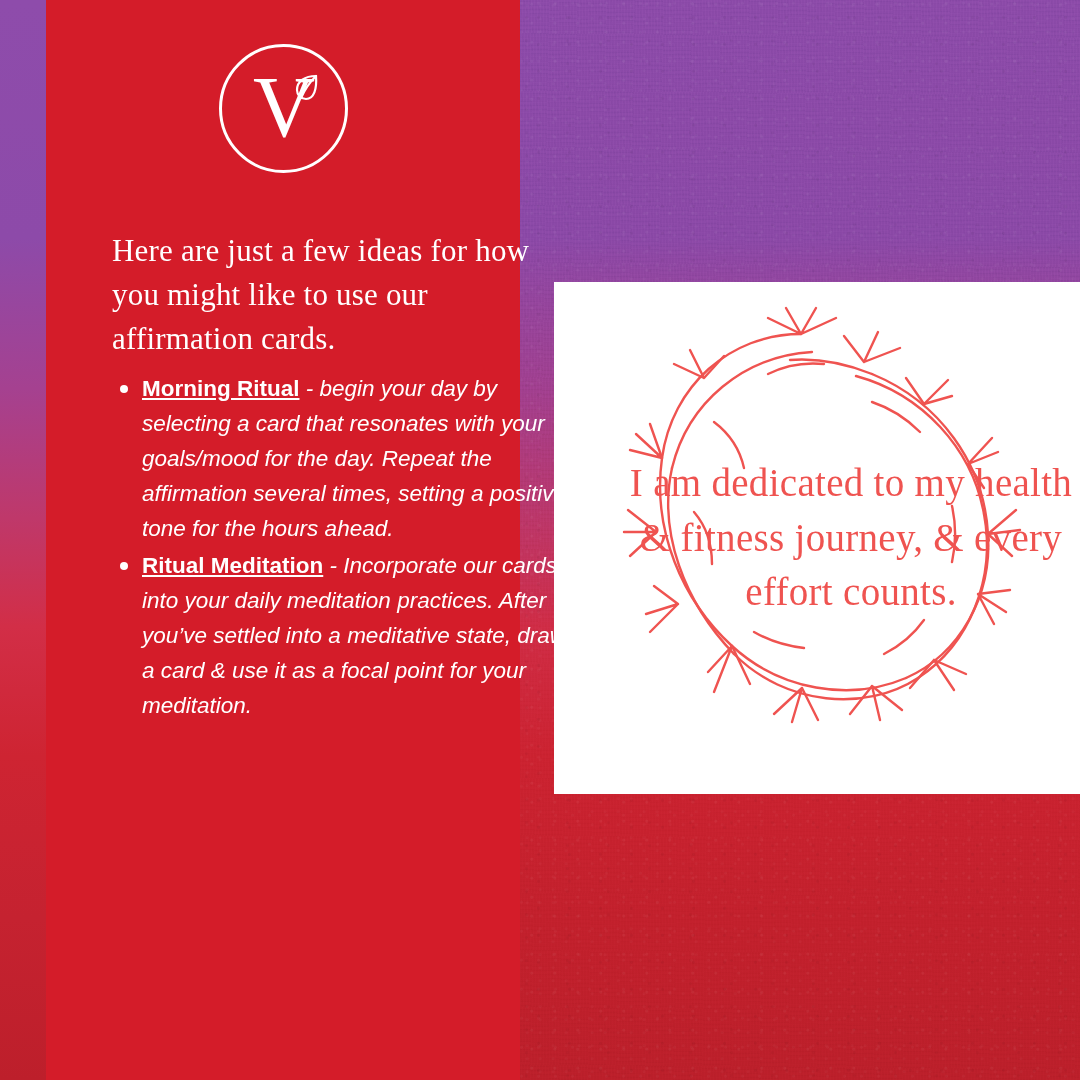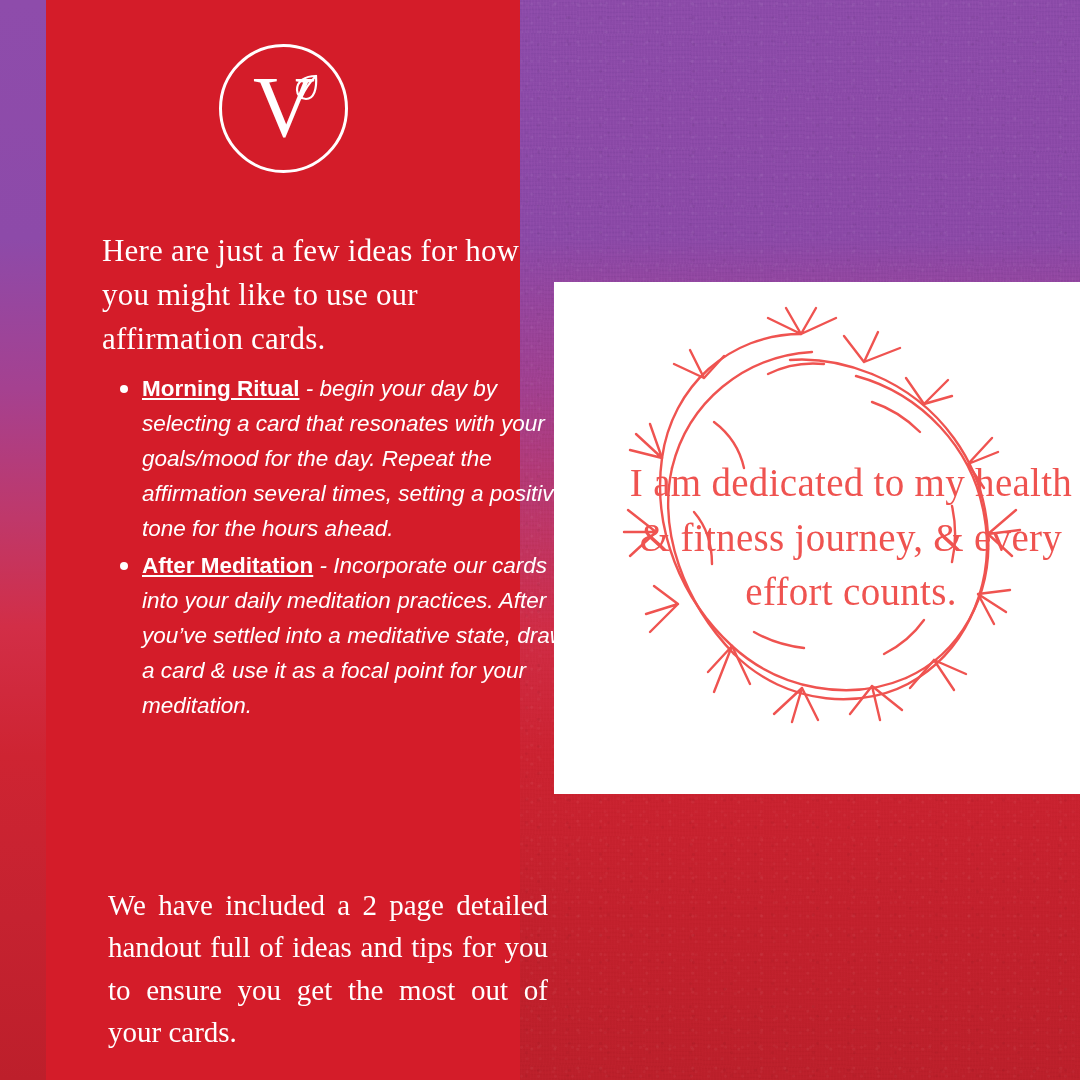--- a/index.html
+++ b/index.html
@@ -127,21 +127,21 @@
     right: 26px;
     top: 26px;
     width: 30px;
     height: 30px;
   }
 
   
   .intro {
     position: absolute;
     top: 198px;
-    left: 56px;
+    left: 66px;
     width: 430px;
     font-family: "Liberation Serif", "DejaVu Serif", serif;
     font-size: 31px;
     line-height: 1.42;
     color: #ffffff;
     letter-spacing: .2px;
   }
 
   
   .bullets {
@@ -243,25 +243,24 @@
       </div>
     </div>
 
     <p class="intro">Here are just a few ideas for how you might like to use our affirmation cards.</p>
 
     <ul class="bullets">
       <li>
         <b>Morning Ritual</b><span> - </span><span>begin your day by selecting a card that resonates with your goals/mood for the day. Repeat the affirmation several times, setting a positive tone for the hours ahead.</span>
       </li>
       <li>
-        <b>After Meditation</b><span>  - </span><span>Incorporate our cards into your daily meditation practices. After you’ve settled into a meditative state, draw a card &amp; use it  as a focal point for your meditation.</span>
+        <b>Ritual Meditation</b><span>  - </span><span>Incorporate our cards into your daily meditation practices. After you’ve settled into a meditative state, draw a card &amp; use it  as a focal point for your meditation.</span>
       </li>
     </ul>
 
-    <p class="closing">We have included a 2 page detailed handout full of ideas and tips for you to ensure you get the most out of your cards.</p>
   </div>
 
   <div class="card">
     <svg class="wreath" viewBox="0 0 494 512">
       <g fill="none" stroke="#ef5350" stroke-width="2.4" stroke-linecap="round">
 
         <path d="M247 52 C176 52 118 104 108 176"></path>
         <path d="M108 176 C98 248 128 318 178 364"></path>
         <path d="M178 364 C226 408 296 420 352 396"></path>
         <path d="M352 396 C406 372 438 314 434 252"></path>

